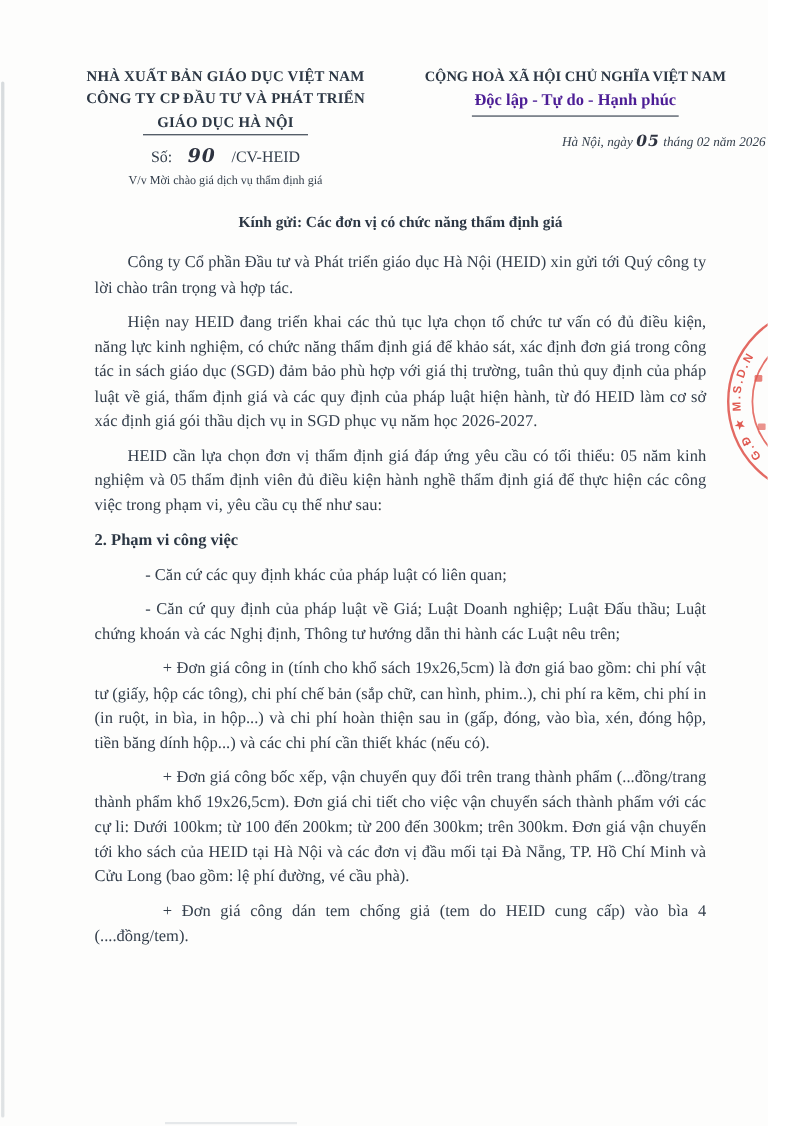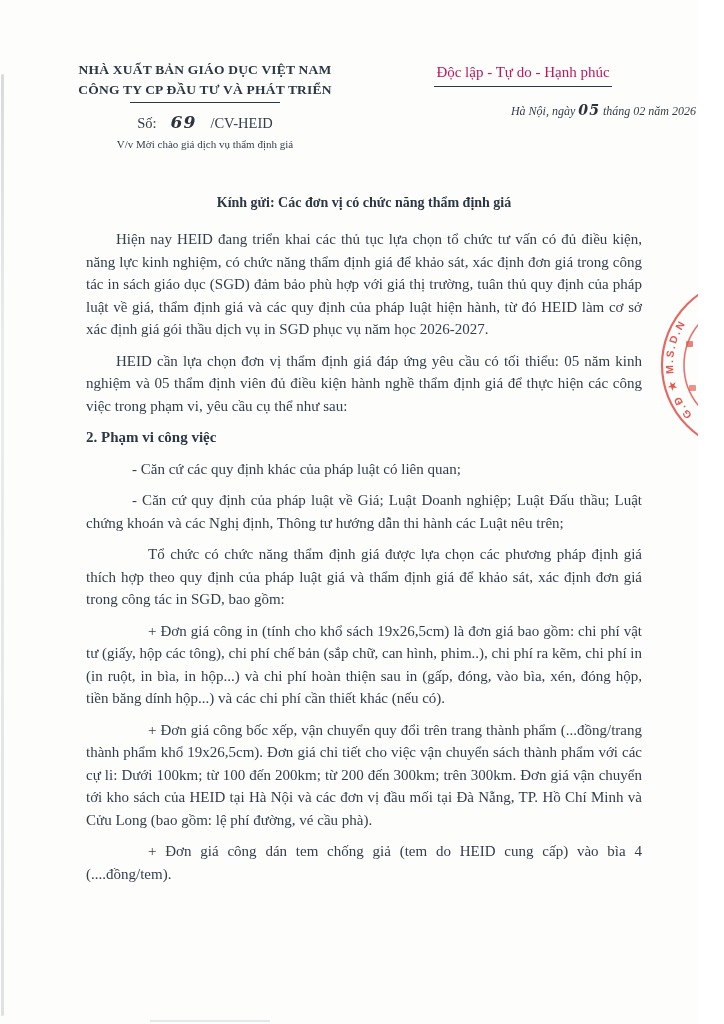--- a/index.html
+++ b/index.html
@@ -25,21 +25,21 @@
     font-style:italic;font-weight:bold;
     font-size:1.18em;color:#2e3340;letter-spacing:1px;
   }
   .vv-line{font-size:11px;margin-top:1px;}
   .lh-right{
     position:absolute;left:350px;top:60px;width:346px;
     text-align:center;line-height:1.45;
   }
   .lh-right .national{font-weight:bold;font-size:13.2px;color:#2c3744;}
   .lh-right .motto{
-    display:inline-block;font-weight:normal;font-size:15px;color:#be185d;
+    display:inline-block;font-weight:bold;font-size:15px;color:#4c1d95;
     border-bottom:1.6px solid #2c3744;padding:0 2px 2px;
     margin-top:2px;
   }
   .place-date{
     margin-top:13px;padding-left:26px;
     font-style:italic;font-size:12px;text-align:right;
   }
   
   .body{
     position:absolute;left:86px;top:192px;width:556px;
@@ -68,44 +68,46 @@
   }
 </style>
 </head>
 <body>
 
 <div class="page">
 
   <div class="lh-left">
     <div class="org">NHÀ XUẤT BẢN GIÁO DỤC VIỆT NAM</div>
     <div class="org">CÔNG TY CP ĐẦU TƯ VÀ PHÁT TRIỂN</div>
+    <div class="org">GIÁO DỤC HÀ NỘI</div>
     <div class="org-rule"></div>
     <div class="doc-number">
-      <span>Số:</span><span class="gap"></span><span class="handwrite">69</span><span class="gap"></span><span>/CV-HEID</span>
+      <span>Số:</span><span class="gap"></span><span class="handwrite">90</span><span class="gap"></span><span>/CV-HEID</span>
     </div>
     <div class="vv-line">V/v Mời chào giá dịch vụ thẩm định giá</div>
   </div>
 
   <div class="lh-right">
+    <div class="national">CỘNG HOÀ XÃ HỘI CHỦ NGHĨA VIỆT NAM</div>
     <div><span class="motto">Độc lập - Tự do - Hạnh phúc</span></div>
     <div class="place-date">
       <span>Hà Nội, ngày</span>
       <span class="handwrite">05</span>
       <span>tháng 02 năm 2026</span>
     </div>
   </div>
 
   <div class="body">
     <div class="salutation">Kính gửi: Các đơn vị có chức năng thẩm định giá</div>
+    <p class="indent-sm">Công ty Cổ phần Đầu tư và Phát triển giáo dục Hà Nội (HEID) xin gửi tới Quý công ty lời chào trân trọng và hợp tác.</p>
     <p class="indent-sm">Hiện nay HEID đang triển khai các thủ tục lựa chọn tổ chức tư vấn có đủ điều kiện, năng lực kinh nghiệm, có chức năng thẩm định giá để khảo sát, xác định đơn giá trong công tác in sách giáo dục (SGD) đảm bảo phù hợp với giá thị trường, tuân thủ quy định của pháp luật về giá, thẩm định giá và các quy định của pháp luật hiện hành, từ đó HEID làm cơ sở xác định giá gói thầu dịch vụ in SGD phục vụ năm học 2026-2027.</p>
     <p class="indent-sm">HEID cần lựa chọn đơn vị thẩm định giá đáp ứng yêu cầu có tối thiểu: 05 năm kinh nghiệm và 05 thẩm định viên đủ điều kiện hành nghề thẩm định giá để thực hiện các công việc trong phạm vi, yêu cầu cụ thể như sau:</p>
     <p class="section-title">2.  Phạm vi công việc</p>
     <p class="indent-md">- Căn cứ các quy định khác của pháp luật có liên quan;</p>
     <p class="indent-md">- Căn cứ quy định của pháp luật về Giá; Luật Doanh nghiệp; Luật Đấu thầu; Luật chứng khoán và các Nghị định, Thông tư hướng dẫn thi hành các Luật nêu trên;</p>
-    <p class="indent-lg">Tổ chức có chức năng thẩm định giá được lựa chọn các phương pháp định giá thích hợp theo quy định của pháp luật giá và thẩm định giá để khảo sát, xác định đơn giá trong công tác in SGD, bao gồm:</p>
     <p class="indent-lg">+ Đơn giá công in (tính cho khổ sách 19x26,5cm) là đơn giá bao gồm: chi phí vật tư (giấy, hộp các tông), chi phí chế bản (sắp chữ, can hình, phim..), chi phí ra kẽm, chi phí in (in ruột, in bìa, in hộp...) và chi phí hoàn thiện sau in (gấp, đóng, vào bìa, xén, đóng hộp, tiền băng dính hộp...) và các chi phí cần thiết khác (nếu có).</p>
     <p class="indent-lg">+ Đơn giá công bốc xếp, vận chuyển quy đổi trên trang thành phẩm (...đồng/trang thành phẩm khổ 19x26,5cm). Đơn giá chi tiết cho việc vận chuyển sách thành phẩm với các cự li: Dưới 100km; từ 100 đến 200km; từ 200 đến 300km; trên 300km. Đơn giá vận chuyển tới kho sách của HEID tại Hà Nội và các đơn vị đầu mối tại Đà Nẵng, TP. Hồ Chí Minh và Cửu Long (bao gồm: lệ phí đường, vé cầu phà).</p>
     <p class="indent-lg">+ Đơn giá công dán tem chống giả (tem do HEID cung cấp) vào bìa 4 (....đồng/tem).</p>
   </div>
 
   <svg class="stamp" viewBox="0 0 40 172" width="40" height="172">
     <circle cx="90" cy="86" r="86" fill="none" stroke="#e05a52" stroke-width="2.2" opacity="0.9"></circle>
     <circle cx="90" cy="86" r="64" fill="none" stroke="#e05a52" stroke-width="1.6" opacity="0.85"></circle>
     <path id="seal-arc" d="M 37 139 A 75 75 0 0 1 37 33" fill="none"></path>
     <text font-family="Liberation Sans, sans-serif" font-size="10.5" font-weight="bold" fill="#e05a52" letter-spacing="2">

